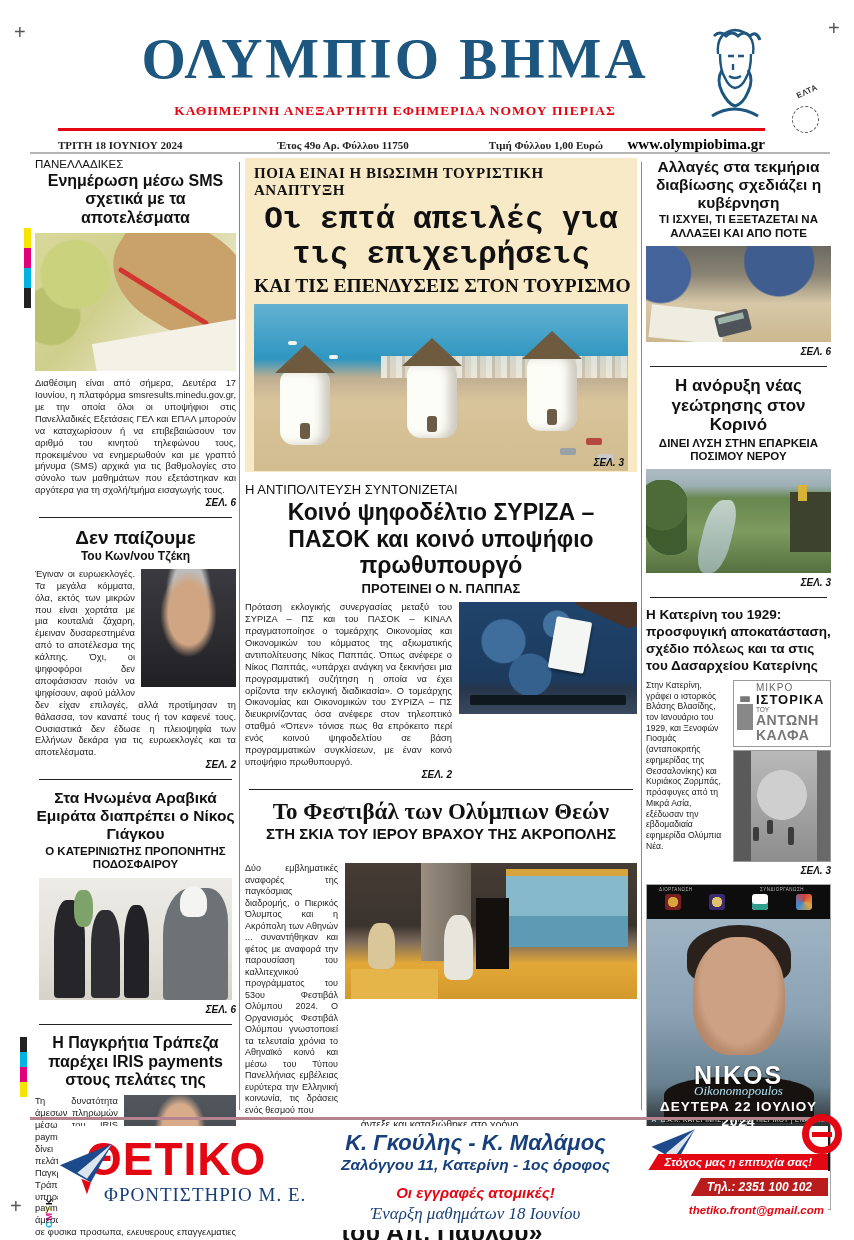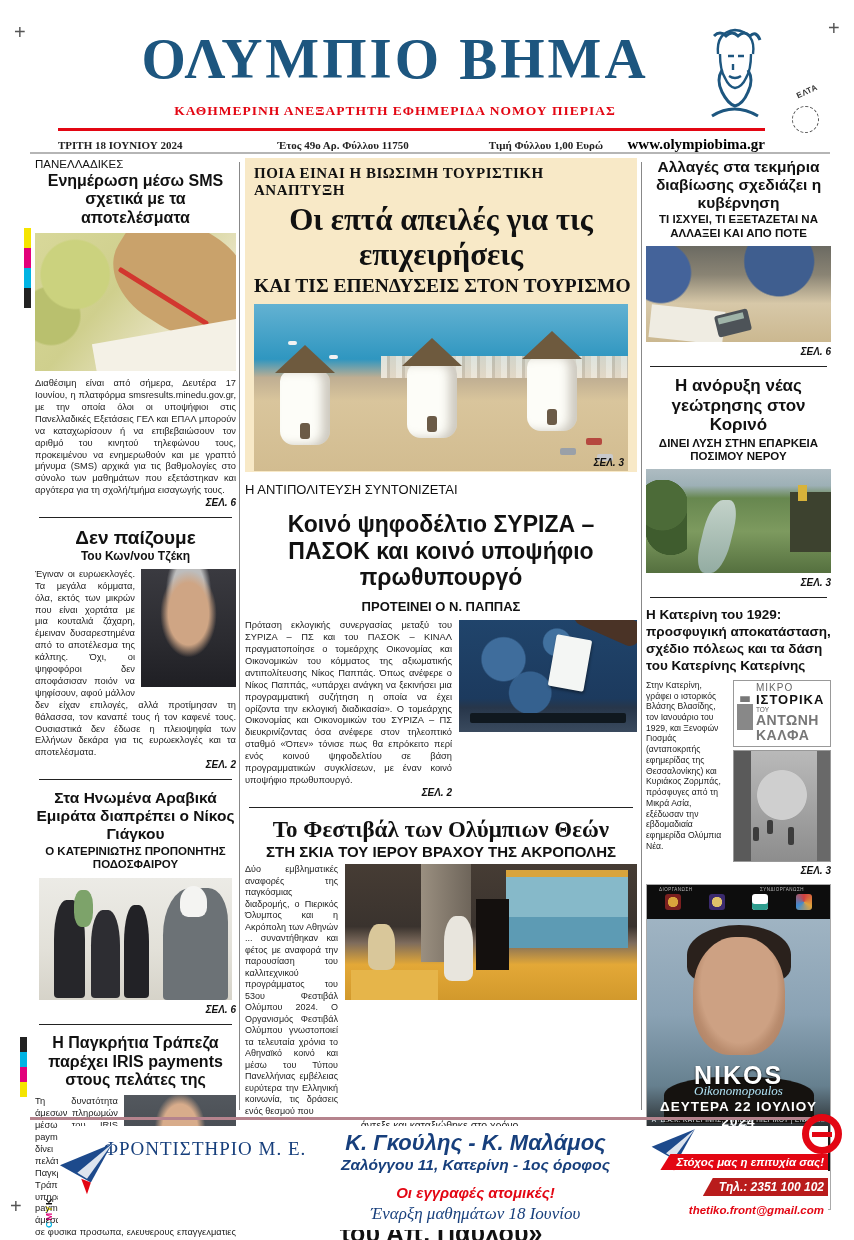--- a/index.html
+++ b/index.html
@@ -42,21 +42,21 @@
   .h-sans{font-weight:bold;text-align:center;line-height:1.15}
   .sub-sans{font-weight:bold;text-align:center;line-height:1.2;font-size:11.5px}
   .body{font-size:9.3px;line-height:1.28;text-align:justify;color:#222}
   .pageref{font-weight:bold;font-size:10px;text-align:right;font-style:italic}
   .byline{font-weight:bold;font-size:12px;text-align:center}
   .photo{position:relative;overflow:hidden}
   
   .lead-box{background:#f8e9c7;padding:7px 9px 4px 9px}
   .lead-kicker{font-family:"Liberation Serif","DejaVu Serif",serif;font-weight:bold;
      font-size:15px;letter-spacing:.5px}
-  .lead-title{font-family:Liberation Serif, serif;font-weight:bold;
+  .lead-title{font-family:Liberation Mono, monospace;font-weight:bold;
      font-size:31px;text-align:center;line-height:1.12;margin-top:4px}
   .lead-sub{font-family:"Liberation Serif","DejaVu Serif",serif;font-weight:bold;
      font-size:19.5px;text-align:center;margin-top:3px;white-space:nowrap}
   
   .ph-mykonos{height:167px;margin-top:7px;background:
      linear-gradient(180deg,#63b2d2 0%,#2f96c0 33%,#bfae92 44%,#d9c59c 58%,#d2bc90 100%)}
   .town{position:absolute;left:34%;top:31%;width:66%;height:13%;
      background:repeating-linear-gradient(90deg,#f2ece0 0 6px,#cfc4b2 6px 9px,#e6dccb 9px 15px);opacity:.9}
   .wm{position:absolute;width:50px;height:74px;background:#fdfdf8;border-radius:10px 10px 14px 14px;
       box-shadow:inset -8px 0 10px rgba(120,110,90,.35)}
@@ -151,21 +151,21 @@
   .ad-left{width:255px;position:relative;padding-top:10px}
   .thetiko{font-size:46px;font-weight:bold;color:#e30613;letter-spacing:1px;line-height:1;margin-left:28px}
   .front{font-family:"Liberation Serif","DejaVu Serif",serif;font-size:19px;color:#173f7c;letter-spacing:1px;margin-left:46px;margin-top:2px}
   .plane{position:absolute}
   .ad-center{flex:1;text-align:center;color:#173f7c;padding-top:4px}
   .ad-names{font-size:22px;font-weight:bold;font-style:italic}
   .ad-addr{font-size:15.5px;font-weight:bold;font-style:italic;border-bottom:0}
   .ad-line1{font-size:15px;font-weight:bold;font-style:italic;color:#e30613;margin-top:10px}
   .ad-line2{font-family:"Liberation Serif","DejaVu Serif",serif;font-size:17px;font-style:italic;margin-top:3px}
   .ad-right{width:190px;position:relative;font-style:italic;text-align:right}
-  .ribbon{position:absolute;right:0;color:#fff;font-weight:bold;padding:2px 4px 2px 16px;clip-path:polygon(10px 0,100% 0,100% 100%,0 100%)}
+  .ribbon{position:absolute;right:0;color:#fff;font-weight:bold;padding:2px 16px 2px 16px;clip-path:polygon(10px 0,100% 0,100% 100%,0 100%)}
   .rib-red{top:28px;background:#e30613;font-size:11.5px}
   .rib-blue{top:52px;background:#b91c1c;font-size:12px}
   .ad-email{position:absolute;right:4px;top:78px;color:#e30613;font-weight:bold;font-size:11.5px}
   .theta{position:absolute;right:-14px;top:-12px;width:40px;height:40px;border:7px solid #e30613;border-radius:50%}
   .theta::before{content:"";position:absolute;left:3px;top:11px;width:20px;height:5px;background:#e30613}
 </style>
 </head>
 <body>
 
 <div class="page">
@@ -293,41 +293,41 @@
         <div class="wm" style="left:73%;bottom:24%"></div>
         <div class="car" style="right:4%;bottom:6%;background:#c8c9cc"></div>
         <div class="car" style="right:14%;bottom:10%;background:#9aa0a8"></div>
         <div class="car" style="right:7%;bottom:16%;background:#b5483f"></div>
       </div>
       <div class="pageref lead-ref">ΣΕΛ. 3</div>
     </div>
 
     <div style="margin-top:10px">
       <div class="kicker" style="font-size:13px">Η ΑΝΤΙΠΟΛΙΤΕΥΣΗ ΣΥΝΤΟΝΙΖΕΤΑΙ</div>
-      <div class="h-sans" style="font-size:23px;margin-top:14px">Κοινό ψηφοδέλτιο ΣΥΡΙΖΑ – ΠΑΣΟΚ και κοινό υποψήφιο πρωθυπουργό</div>
-      <div class="sub-sans" style="font-size:13px;margin-top:8px">ΠΡΟΤΕΙΝΕΙ Ο Ν. ΠΑΠΠΑΣ</div>
+      <div class="h-sans" style="font-size:23px;margin-top:2px">Κοινό ψηφοδέλτιο ΣΥΡΙΖΑ – ΠΑΣΟΚ και κοινό υποψήφιο πρωθυπουργό</div>
+      <div class="sub-sans" style="font-size:13px;margin-top:2px">ΠΡΟΤΕΙΝΕΙ Ο Ν. ΠΑΠΠΑΣ</div>
       <div class="split" style="margin-top:6px">
         <div style="flex:1">
           <p class="body">Πρόταση εκλογικής συνεργασίας μεταξύ του ΣΥΡΙΖΑ – ΠΣ και του ΠΑΣΟΚ – ΚΙΝΑΛ πραγματοποίησε ο τομεάρχης Οικονομίας και Οικονομικών του κόμματος της αξιωματικής αντιπολίτευσης Νίκος Παππάς. Όπως ανέφερε ο Νίκος Παππάς, «υπάρχει ανάγκη να ξεκινήσει μια προγραμματική συζήτηση η οποία να έχει ορίζοντα την εκλογική διαδικασία». Ο τομεάρχης Οικονομίας και Οικονομικών του ΣΥΡΙΖΑ – ΠΣ διευκρινίζοντας όσα ανέφερε στον τηλεοπτικό σταθμό «Όπεν» τόνισε πως θα επρόκειτο περί ενός κοινού ψηφοδελτίου σε βάση προγραμματικών συγκλίσεων, με έναν κοινό υποψήφιο πρωθυπουργό.</p>
           <div class="pageref">ΣΕΛ. 2</div>
         </div>
         <div class="photo ph-ballot">
           <div class="arm"></div>
           <div class="envelope"></div>
           <div class="slot"></div>
         </div>
       </div>
     </div>
 
     <div class="sep"></div>
 
     <div>
       <div class="serif-head" style="font-size:23px">Το Φεστιβάλ των Ολύμπιων Θεών</div>
       <div class="sub-sans" style="font-size:15px;margin-top:1px">ΣΤΗ ΣΚΙΑ ΤΟΥ ΙΕΡΟΥ ΒΡΑΧΟΥ ΤΗΣ ΑΚΡΟΠΟΛΗΣ</div>
-      <div class="split" style="margin-top:3px">
+      <div class="split" style="margin-top:20px">
         <p class="body" style="flex:1;font-size:9px">Δύο εμβληματικές αναφορές της παγκόσμιας διαδρομής, ο Πιερικός Όλυμπος και η Ακρόπολη των Αθηνών ... συναντήθηκαν και φέτος με αναφορά την παρουσίαση του καλλιτεχνικού προγράμματος του 53ου Φεστιβάλ Ολύμπου 2024. Ο Οργανισμός Φεστιβάλ Ολύμπου γνωστοποιεί τα τελευταία χρόνια το Αθηναϊκό κοινό και μέσω του Τύπου Πανελλήνιας εμβέλειας ευρύτερα την Ελληνική κοινωνία, τις δράσεις ενός θεσμού που</p>
         <div class="photo ph-festival">
           <div class="fest-col"></div>
           <div class="fest-screen"></div>
           <div class="fest-banner"></div>
           <div class="fest-person" style="left:8%;top:44%;width:9%;height:34%;background:#d9c79a"></div>
           <div class="fest-person" style="left:34%;top:38%;width:10%;height:48%;background:#e8e5dd"></div>
           <div style="position:absolute;left:2%;bottom:0;width:30%;height:22%;background:#e6b54a"></div>
         </div>
       </div>
@@ -365,21 +365,21 @@
         <div class="treeL"></div>
         <div class="stream"></div>
         <div class="shed"></div>
       </div>
       <div class="pageref" style="margin-top:4px">ΣΕΛ. 3</div>
     </div>
 
     <div class="sep"></div>
 
     <div>
-      <div class="h-sans" style="font-size:13.5px;text-align:left;line-height:1.25">Η Κατερίνη του 1929: προσφυγική αποκατάσταση, σχέδιο πόλεως και τα δάση του Κατερίνης Κατερίνης</div>
+      <div class="h-sans" style="font-size:13.5px;text-align:left;line-height:1.25">Η Κατερίνη του 1929: προσφυγική αποκατάσταση, σχέδιο πόλεως και τα στις του Δασαρχείου Κατερίνης</div>
       <div class="hist-wrap" style="margin-top:5px">
         <p class="hist-body">Στην Κατερίνη, γράφει ο ιστορικός Βλάσης Βλασίδης, τον Ιανουάριο του 1929, και Ξενοφών Γιοσμάς (ανταποκριτής εφημερίδας της Θεσσαλονίκης) και Κυριάκος Ζορμπάς, πρόσφυγες από τη Μικρά Ασία, εξέδωσαν την εβδομαδιαία εφημερίδα Ολύμπια Νέα.</p>
         <div class="hist-right">
           <div class="mikro">
             <div class="tower"></div>
             <div>
               <div class="mikro-t1">ΜΙΚΡΟ</div>
               <div class="mikro-t2">ΙΣΤΟΡΙΚΑ</div>
               <div class="mikro-t3">ΤΟΥ</div>
               <div class="mikro-t4">ΑΝΤΩΝΗ ΚΑΛΦΑ</div>
@@ -434,20 +434,21 @@
   </div>
 
   <div class="mauve-rule"></div>
   <div class="ad">
     <div class="ad-left">
       <svg class="plane" style="left:0;top:14px;width:58px;height:58px" viewBox="0 0 60 60">
         <polygon points="2,26 56,4 34,44" fill="#1d4a8c"></polygon>
         <polygon points="34,44 30,56 24,40" fill="#e30613"></polygon>
         <polygon points="20,34 56,4 30,40" fill="#fff" opacity="0.85"></polygon>
       </svg>
+      <div class="thetiko">ΘΕΤΙΚΟ</div>
       <div class="front">ΦΡΟΝΤΙΣΤΗΡΙΟ Μ. Ε.</div>
     </div>
     <div class="ad-center">
       <div class="ad-names">Κ. Γκούλης - Κ. Μαλάμος</div>
       <div class="ad-addr">Ζαλόγγου 11, Κατερίνη - 1ος όροφος</div>
       <div class="ad-line1">Οι εγγραφές ατομικές!</div>
       <div class="ad-line2">Έναρξη μαθημάτων 18 Ιουνίου</div>
     </div>
     <div class="ad-right">
       <div class="theta"></div>

